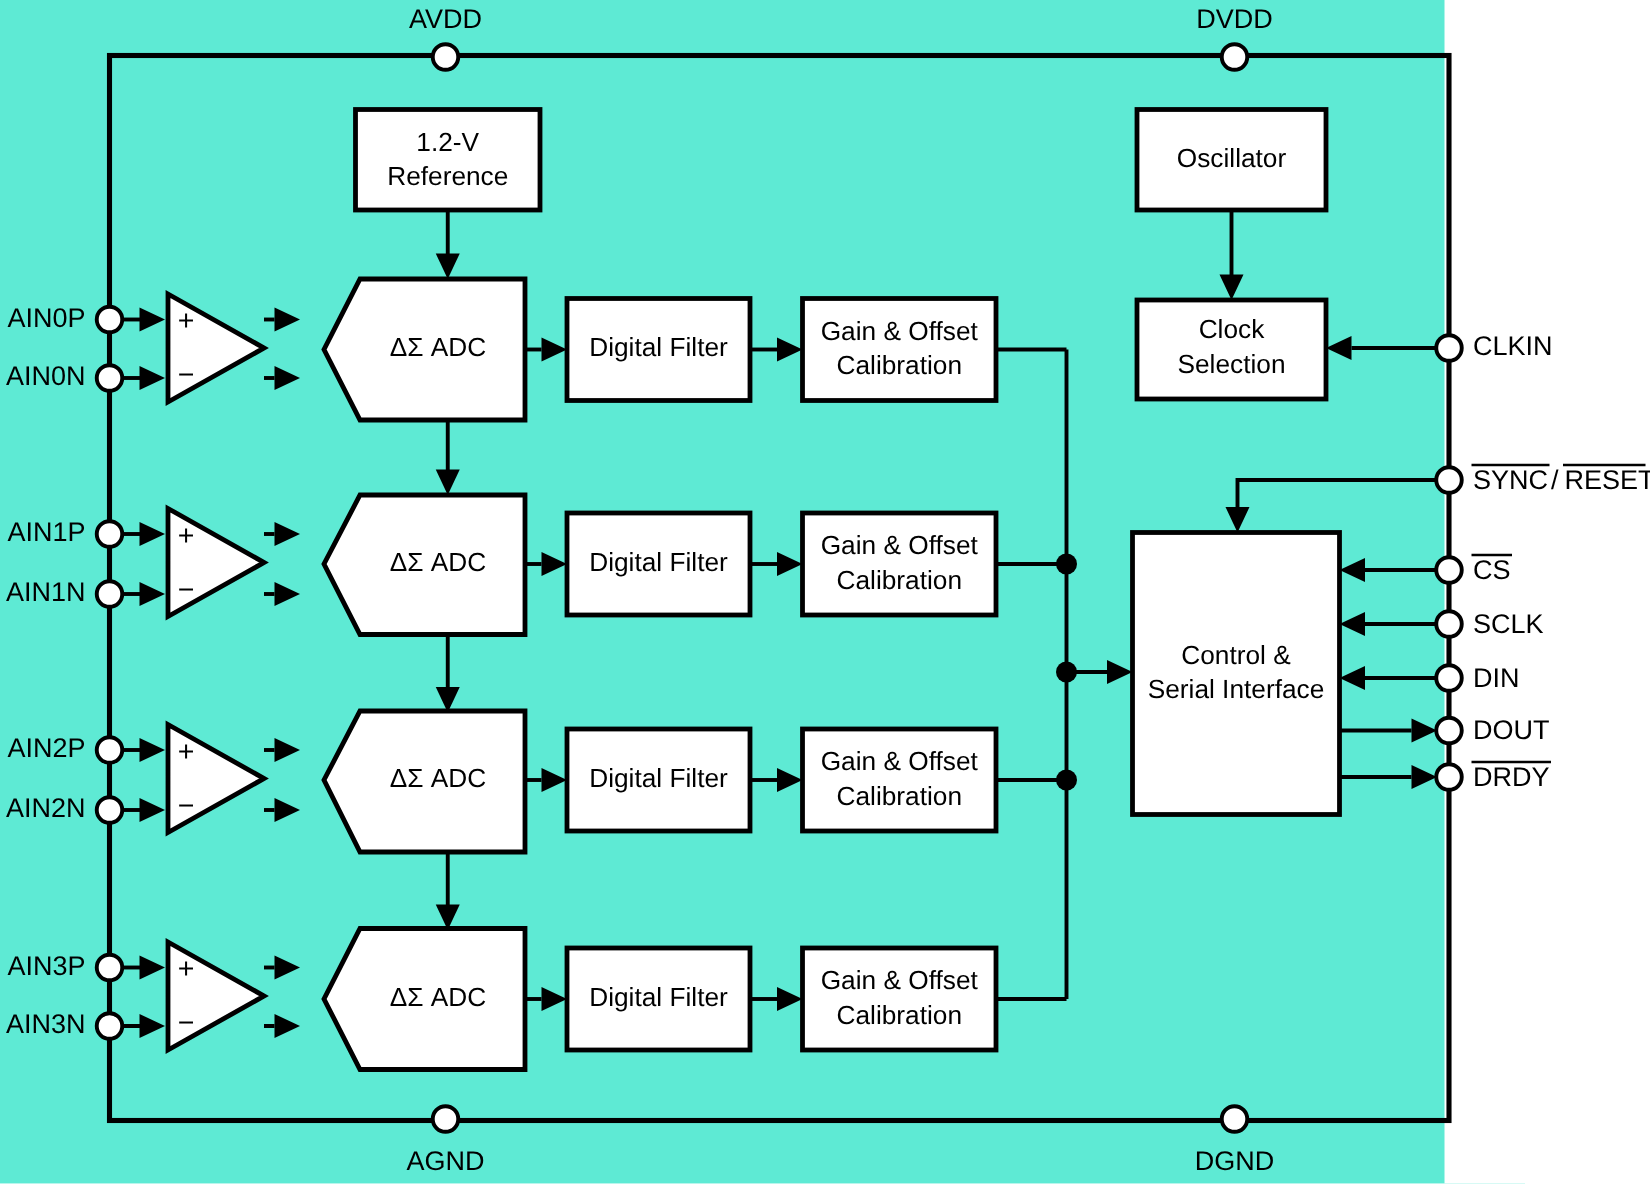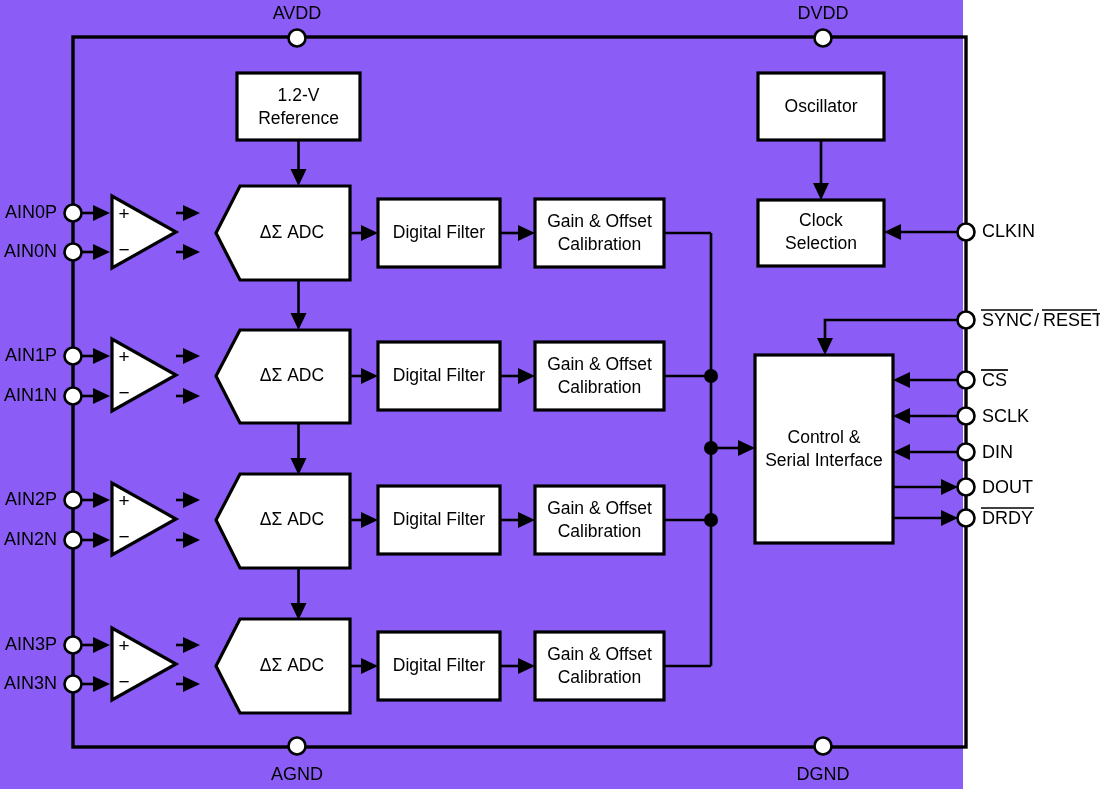--- a/index.html
+++ b/index.html
@@ -11,21 +11,21 @@
   body {
     font-family: "Liberation Sans", sans-serif;
     width: 1100px;
     height: 789px;
     overflow: hidden;
   }
   #diagram-root {
     position: relative;
     width: 963px;
     height: 789px;
-    background: #8b5cf6;
+    background: #5eead4;
   }
   svg#block-diagram {
     display: block;
     width: 1100px;
     height: 789px;
   }
   .wire {
     stroke: #000000;
     stroke-width: 2.6;
     fill: none;

